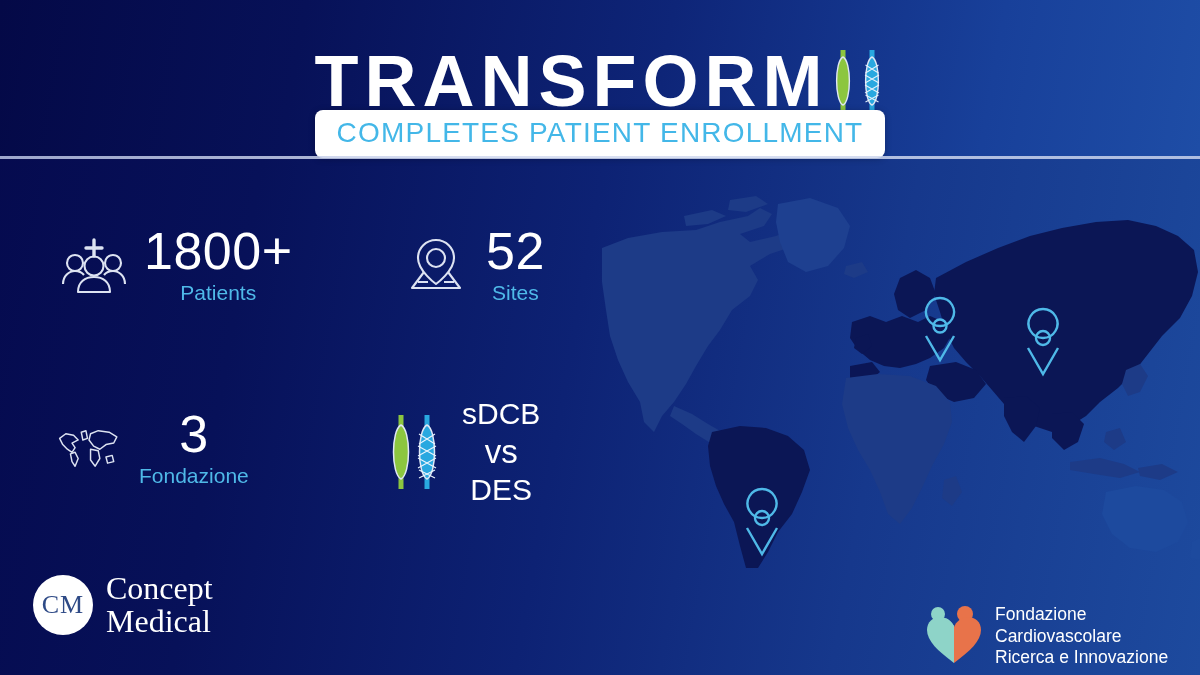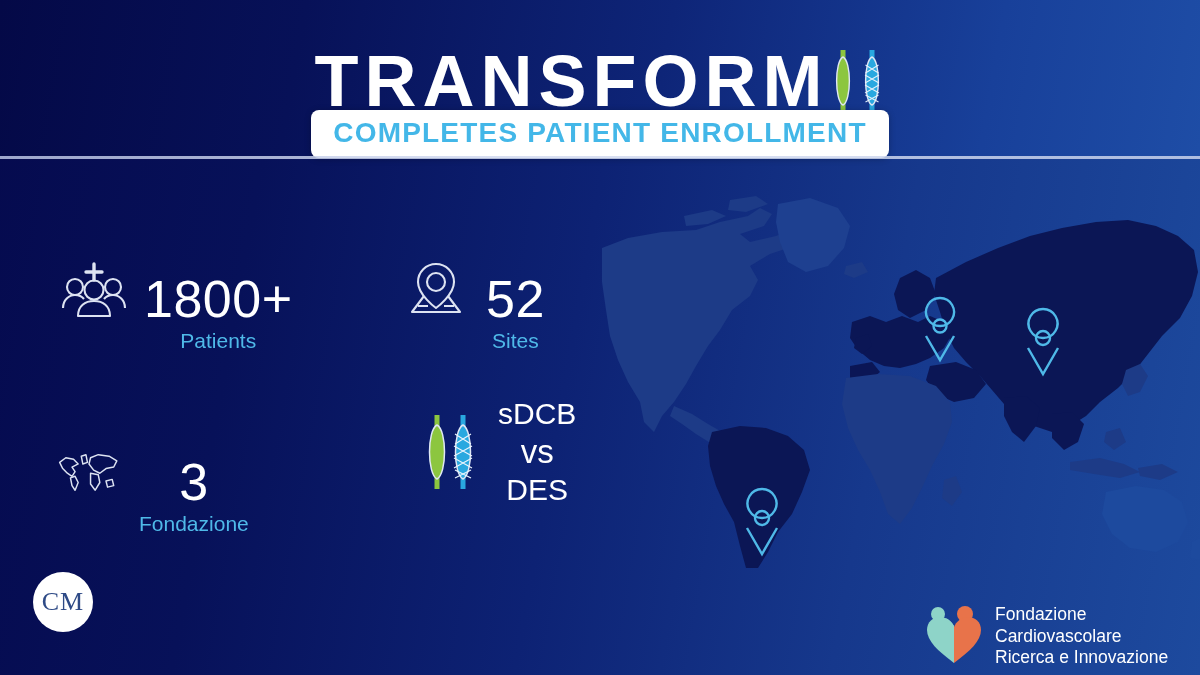--- a/index.html
+++ b/index.html
@@ -36,47 +36,47 @@
   .badge-wrap {
     position:absolute; left:0; top:110px; width:1200px;
     display:flex; justify-content:center;
   }
   .badge {
     background:#ffffff; border-radius:8px;
     padding:7px 22px 9px 22px;
     box-shadow:0 1px 6px rgba(0,0,0,.25);
   }
   .badge-text {
-    font-size:28px; font-weight:700; color:#43b7e8; letter-spacing:1.2px;
+    font-size:28px; font-weight:400; color:#43b7e8; letter-spacing:1.2px;
     white-space:nowrap; line-height:32px;
   }
 
   
   .map-layer { position:absolute; left:600px; top:170px; width:600px; height:400px; }
   .map-layer svg { width:100%; height:100%; display:block; }
 
   
   .stats { position:absolute; left:0; top:170px; width:600px; height:390px; }
   .stat {
     position:absolute; display:flex; align-items:center; gap:16px;
   }
   .stat-icon { width:68px; height:68px; flex:none; display:flex; align-items:center; justify-content:center; }
-  .stat-text { display:flex; flex-direction:column; align-items:center;margin-top:48px; }
+  .stat-text { display:flex; flex-direction:column; align-items:center; }
   .stat-value {
     font-size:52px; font-weight:400; color:#ffffff; line-height:52px;
     letter-spacing:.5px; font-family:"Liberation Sans", sans-serif;
   }
   .stat-label {
     font-size:21px; font-weight:400; color:#4fb9e8; line-height:30px; margin-top:1px;
   }
 
   .stat-patients  { left:60px;  top:55px; }
   .stat-sites     { left:402px; top:55px; }
   .stat-continents{ left:55px;  top:238px; }
-  .stat-compare   { left:418px; top:225px; }
+  .stat-compare   { left:382px; top:225px; }
 
   .compare-text {
     display:flex; flex-direction:column; align-items:center;
     font-size:30px; color:#ffffff; line-height:38px; font-weight:400;
   }
   .compare-vs { font-size:33px; }
 
   
   .cm-logo { position:absolute; left:33px; top:572px; display:flex; align-items:center; gap:13px; }
   .cm-circle {
@@ -281,20 +281,24 @@
         <span>sDCB</span>
         <span class="compare-vs">vs</span>
         <span>DES</span>
       </div>
     </div>
   </div>
 
   <div class="cm-logo">
     <div class="cm-circle">
       <span class="cm-initials">CM</span>
+    </div>
+    <div class="cm-name">
+      <div>Concept</div>
+      <div>Medical</div>
     </div>
   </div>
 
   <div class="fric-logo">
     <svg class="fric-mark" viewBox="0 0 58 62">
       <circle cx="13" cy="9" r="7" fill="#8ed4c8"></circle>
       <circle cx="40" cy="9" r="8" fill="#e8734a"></circle>
       <path d="M29 58 C13 46 2 36 2 25 C2 17 8 12 15 12 C21 12 26 16 29 21 L29 58 Z" fill="#8ed4c8"></path>
       <path d="M29 58 C45 46 56 36 56 25 C56 17 50 12 43 12 C36 12 31 17 29 22 L29 58 Z" fill="#e8734a"></path>
       <path d="M29 21 C27 17 24 14 20 13 C24 20 27 32 27 44 C27 50 28 55 29 58 Z" fill="#8ed4c8"></path>

